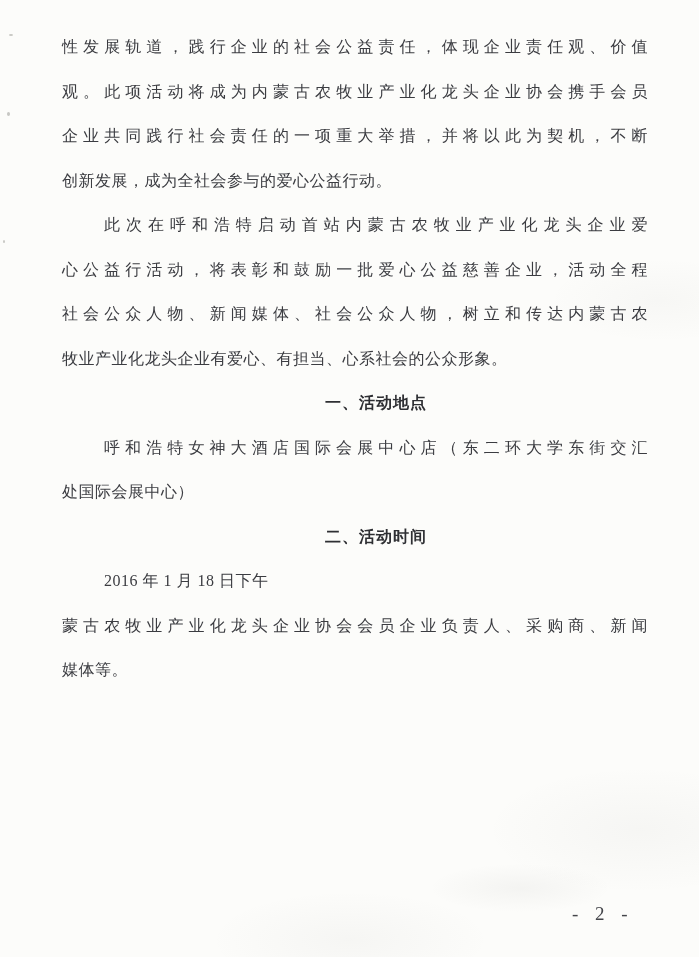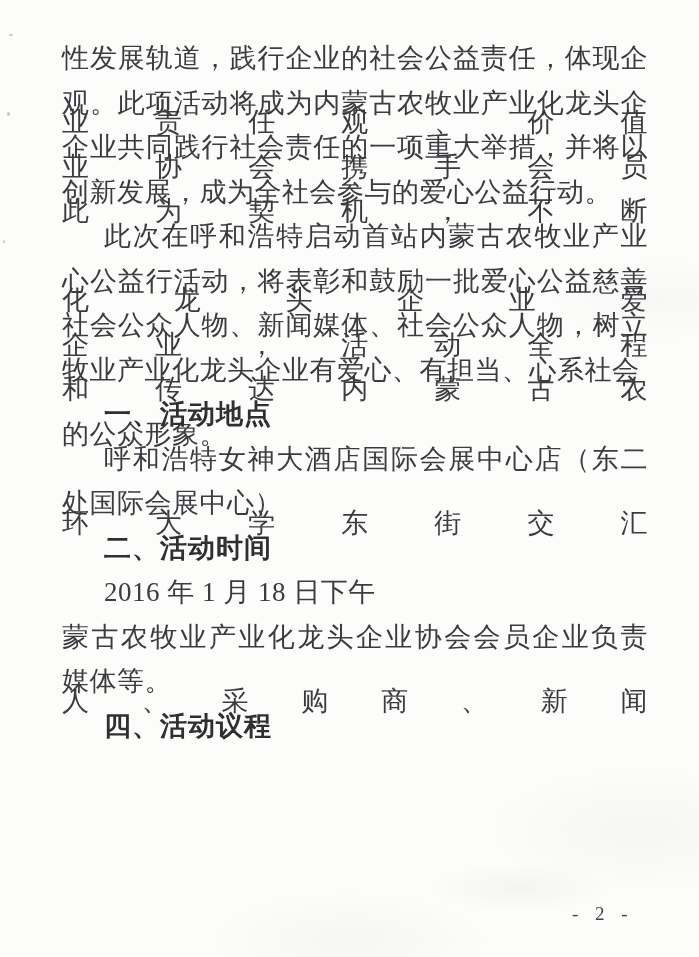--- a/index.html
+++ b/index.html
@@ -21,39 +21,40 @@
     font-family: "Liberation Serif", "DejaVu Serif", serif;
     color: #3b3c41;
   }
   .text-col {
     position: absolute;
     left: 62px;
     top: 26px;
     width: 586px;
   }
   .row {
-    font-size: 27px;
-    line-height: 64px;
+    font-size: 16px;
+    line-height: 42px;
     height: 44.5px;
     text-align: left;
     letter-spacing: 0.5px;
   }
   .just {
     text-align: justify;
     text-align-last: justify;
   }
   .ind {
     text-indent: 42px;
   }
   .head {
     font-family: "Liberation Sans", "DejaVu Sans", sans-serif;
     font-weight: 700;
     color: #2e2f33;
     padding-left: 42px;
     letter-spacing: 1px;
+    text-align: center;
   }
   .page-num {
     position: absolute;
     left: 572px;
     top: 903px;
     font-size: 19px;
     letter-spacing: 6px;
     color: #44454a;
     font-family: "Liberation Serif", "DejaVu Serif", serif;
   }
@@ -89,21 +90,20 @@
     <div class="row">处国际会展中心）</div>
 
     <div class="row head">二、活动时间</div>
 
     <div class="row ind">2016 年 1 月 18 日下午</div>
 
 
     <div class="row just">蒙古农牧业产业化龙头企业协会会员企业负责人、采购商、新闻</div>
     <div class="row">媒体等。</div>
 
-    <div class="row head">四、活动议程</div>
   </div>
 
   <div class="page-num">- 2 -</div>
 
   <div class="speck s1"></div>
   <div class="speck s2"></div>
   <div class="speck s3"></div>
 
 </div>
 

